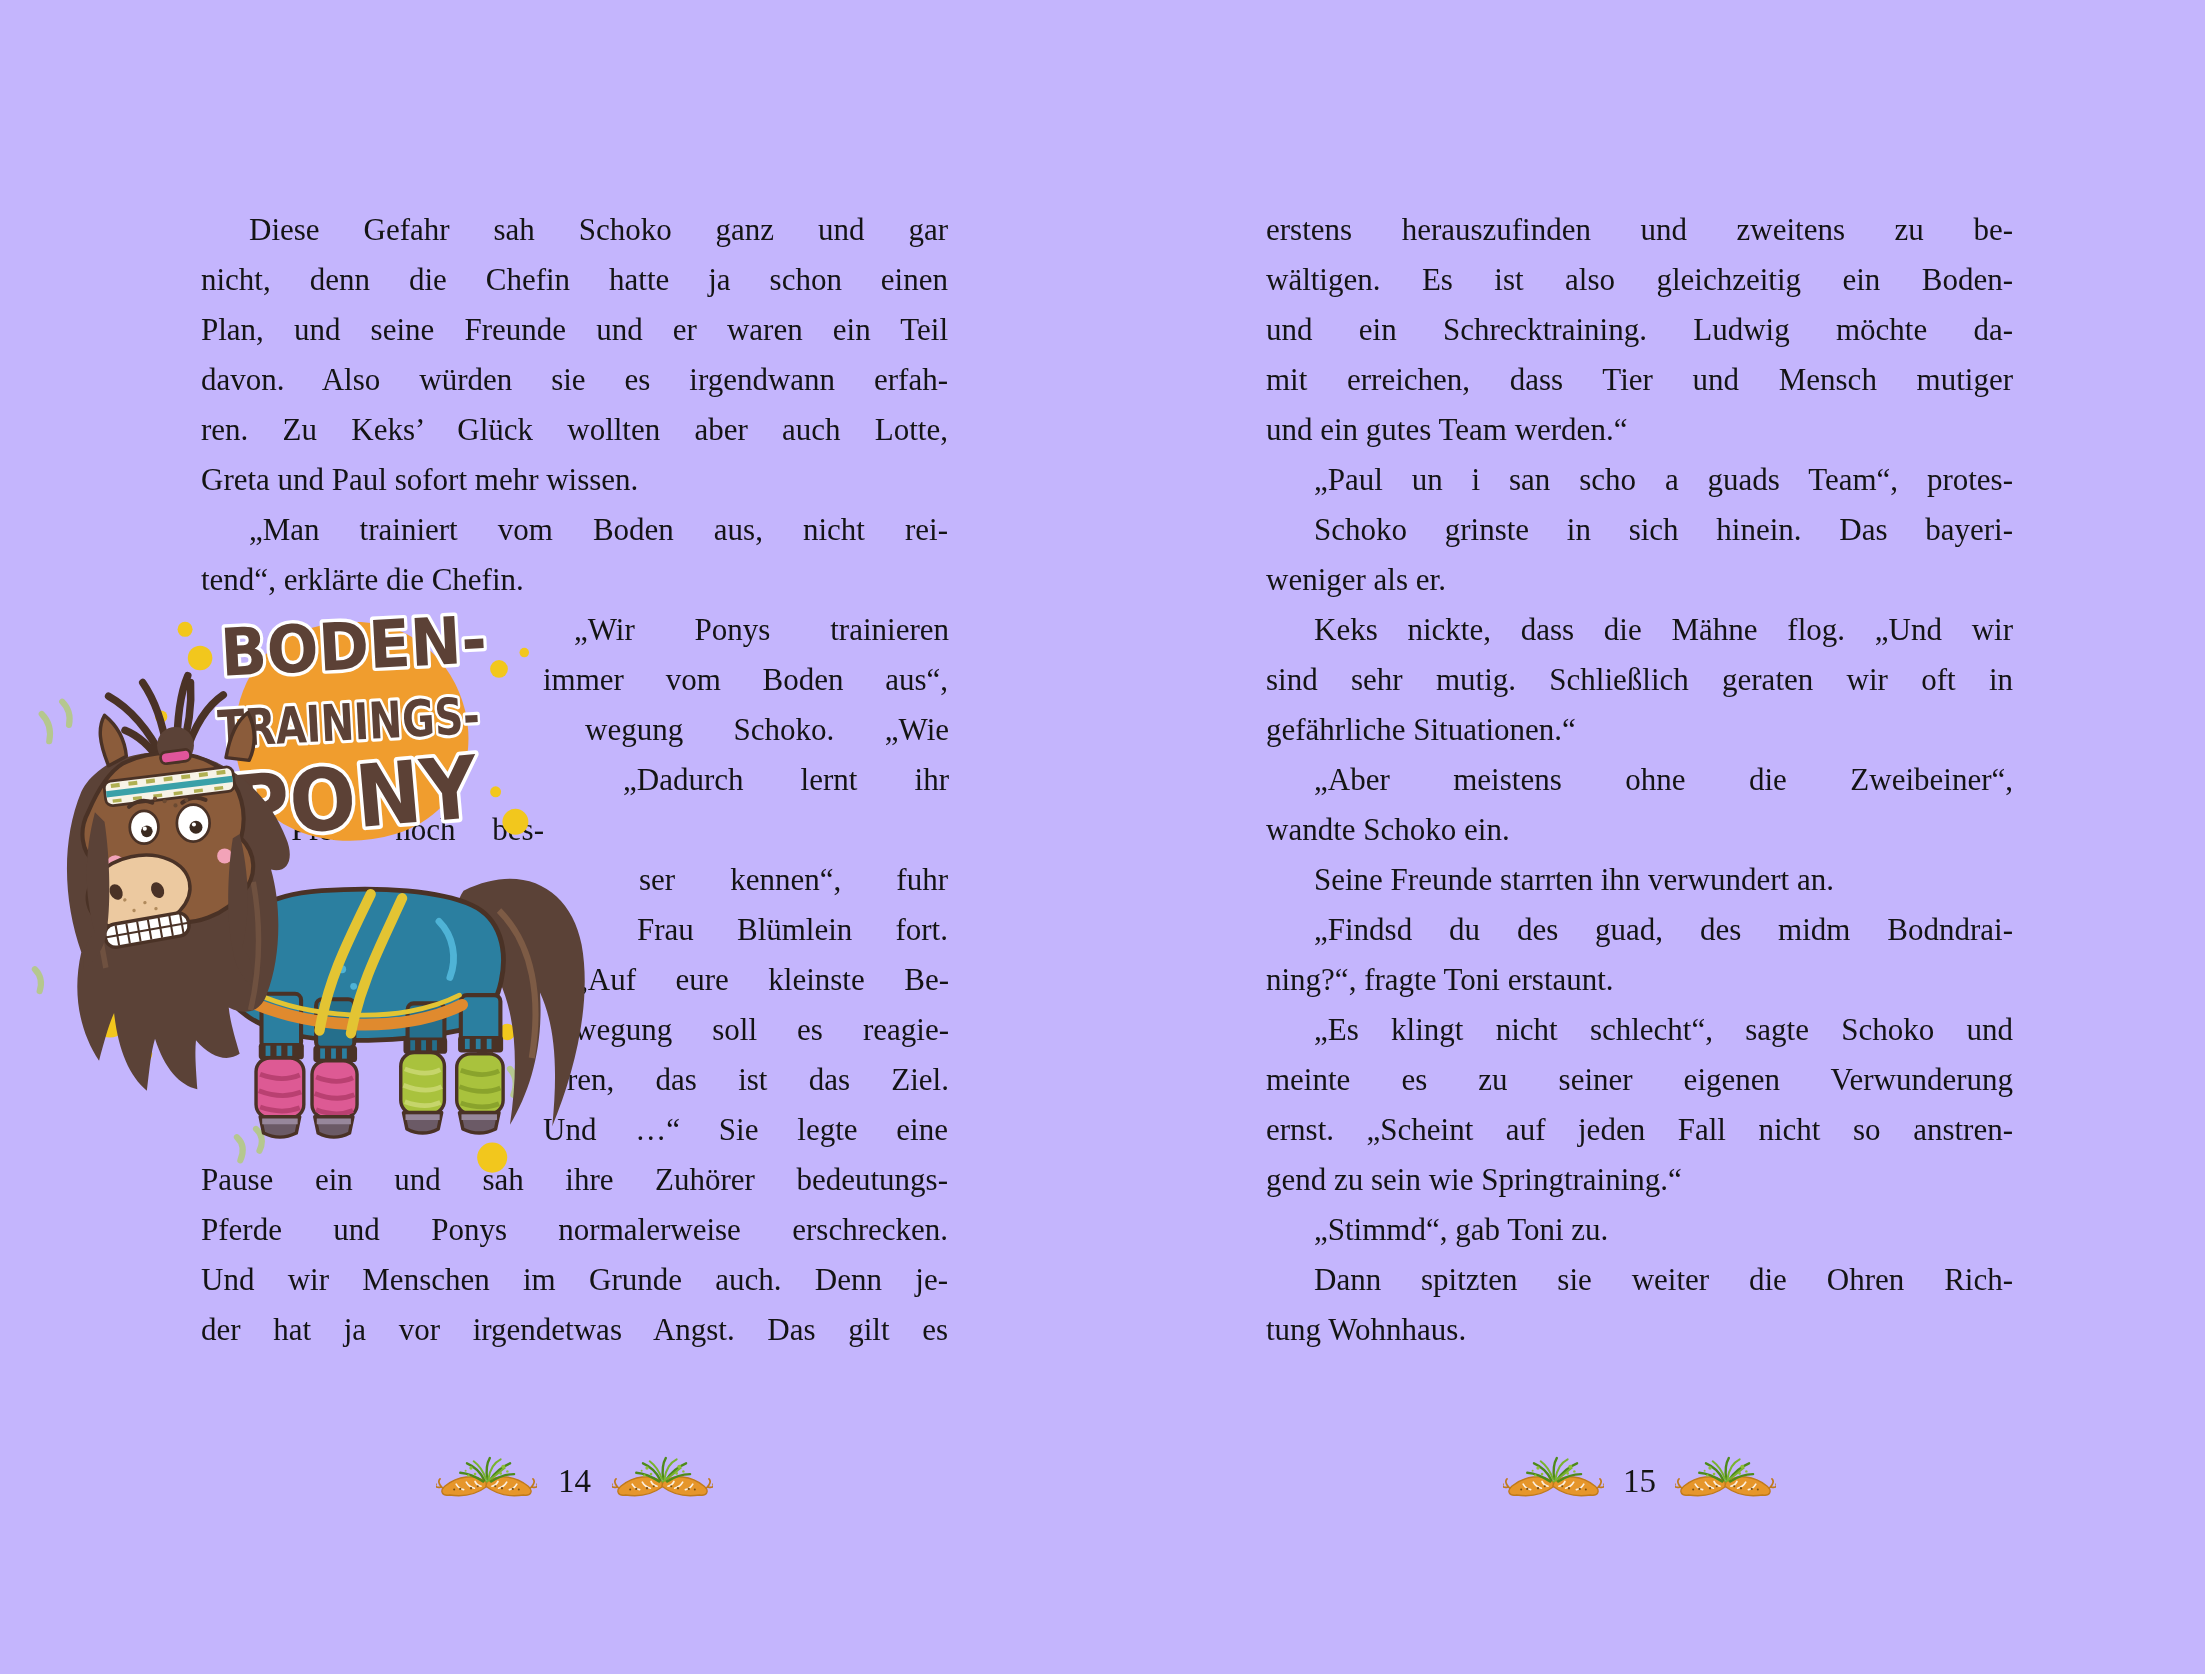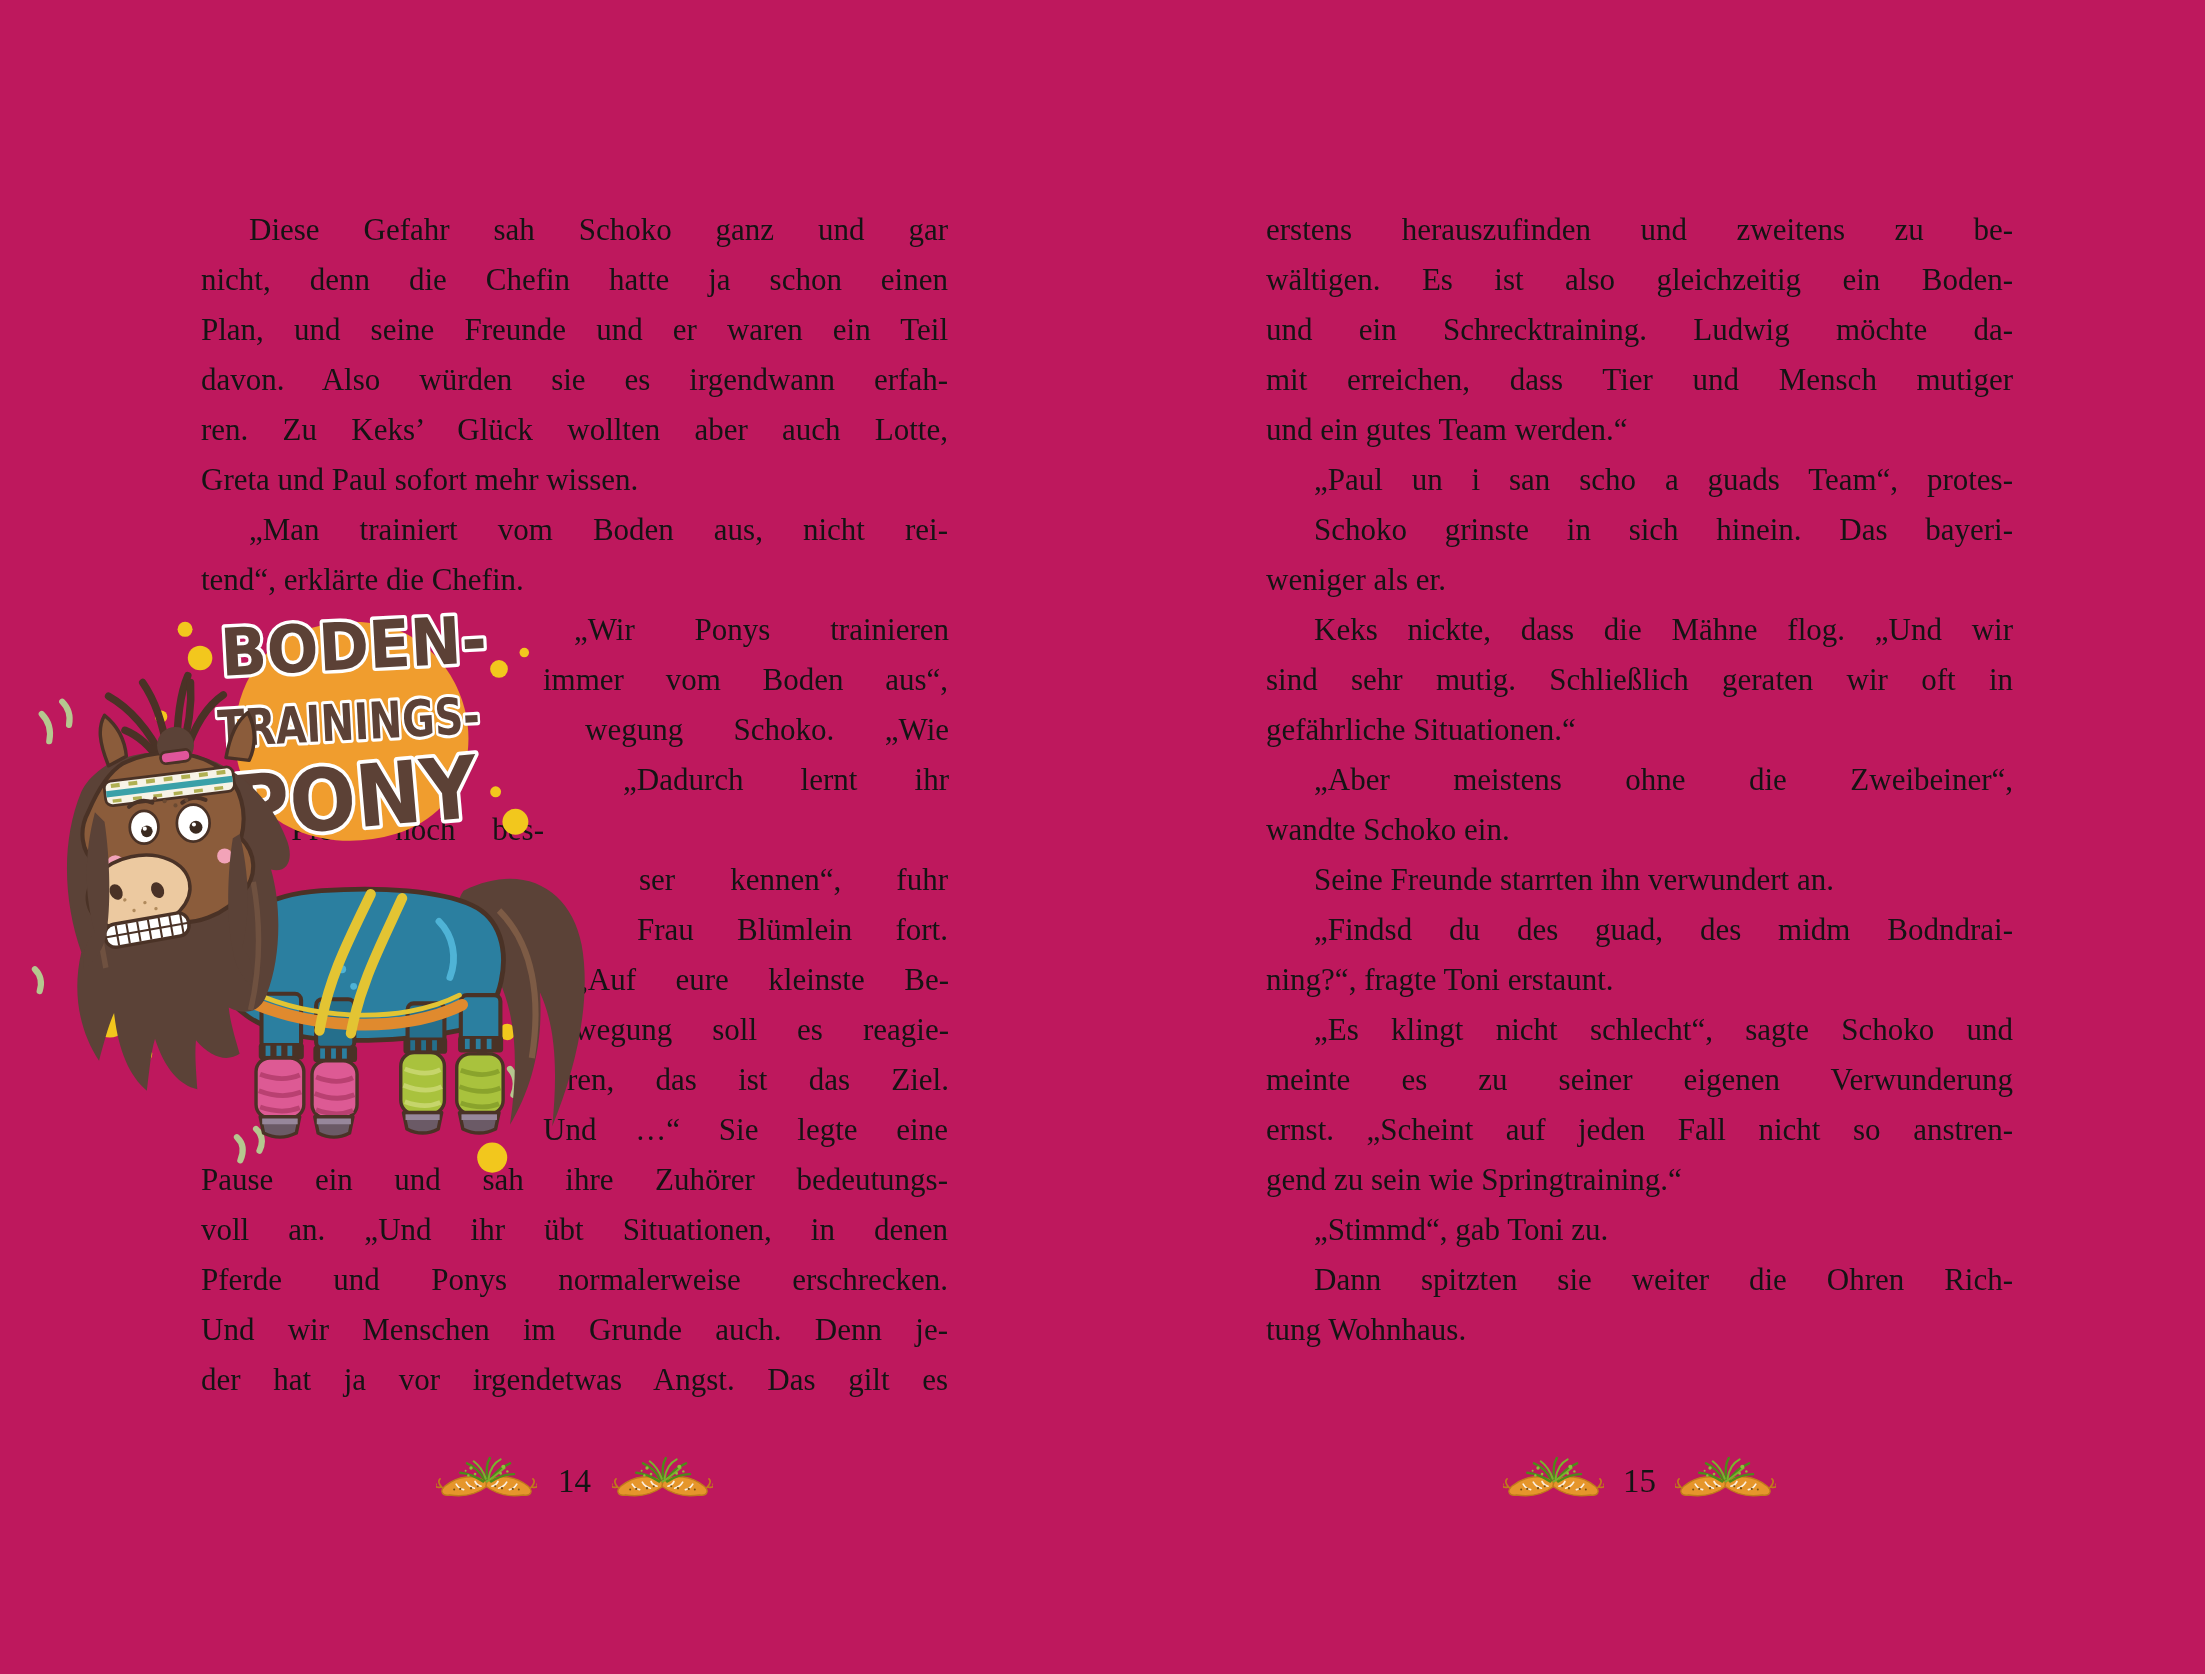--- a/index.html
+++ b/index.html
@@ -3,21 +3,21 @@
 <meta charset="utf-8">
 <style>
   html,body { margin:0; padding:0; background:#ffffff; }
   body {
     width:2205px; height:1675px;
     font-family:"Liberation Serif", serif;
     color:#141414;
     position:relative;
     overflow:hidden;
   }
-  .spread { position:absolute; inset:0; background:#be185d; }
+  .spread { position:absolute; inset:0; background:#c4b5fd; }
   .textcol {
     position:absolute; top:205px; width:747px;
     font-size:31px;
   }
   #left-text  { left:201px; }
   #right-text { left:1266px; }
   .line { height:50px; line-height:50px; overflow:visible; }
   .just  { text-align:justify; text-align-last:justify; text-justify:inter-word; }
   .plain { text-align:left; text-align-last:left; }
   .indent { text-indent:48px; }
@@ -59,21 +59,20 @@
       <div class="line just" style="margin-left: 384px; width: 364px;">wegung Schoko. „Wie</div>
       <div class="line just" style="margin-left: 422px; width: 326px;">„Dadurch lernt ihr</div>
       <div class="line just" style="width: 343px;">euer Pferd noch bes-</div>
       <div class="line just" style="margin-left: 438px; width: 309px;">ser kennen“, fuhr</div>
       <div class="line just" style="margin-left: 436px; width: 311px;">Frau Blümlein fort.</div>
       <div class="line just" style="margin-left: 373px; width: 375px;">„Auf eure kleinste Be-</div>
       <div class="line just" style="margin-left: 373px; width: 375px;">wegung soll es reagie-</div>
       <div class="line just" style="margin-left: 366px; width: 382px;">ren, das ist das Ziel.</div>
       <div class="line just" style="margin-left: 342px; width: 405px;">Und …“ Sie legte eine</div>
       <div class="line just">Pause ein und sah ihre Zuhörer bedeutungs-</div>
-      <div class="line just">voll an. „Und ihr übt Situationen, in denen</div>
       <div class="line just">Pferde und Ponys normalerweise erschrecken.</div>
       <div class="line just">Und wir Menschen im Grunde auch. Denn je-</div>
       <div class="line just">der hat ja vor irgendetwas Angst. Das gilt es</div>
     </div>
 
   <div class="textcol" id="right-text">
       <div class="line just">erstens herauszufinden und zweitens zu be-</div>
       <div class="line just">wältigen. Es ist also gleichzeitig ein Boden-</div>
       <div class="line just">und ein Schrecktraining. Ludwig möchte da-</div>
       <div class="line just">mit erreichen, dass Tier und Mensch mutiger</div>

